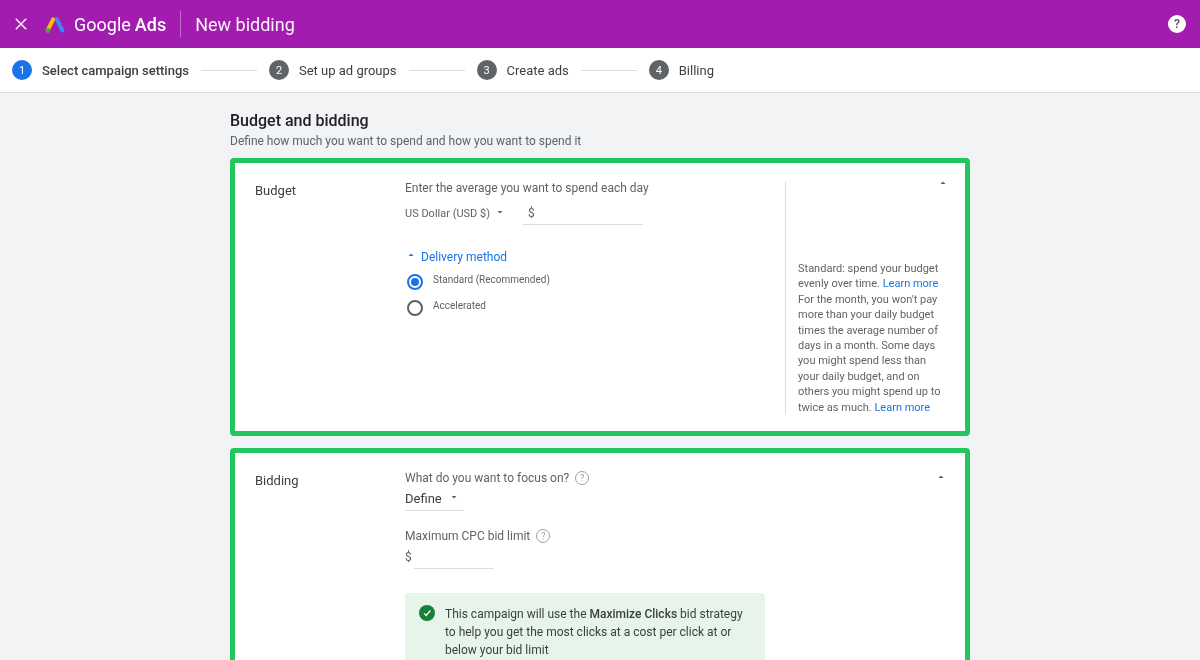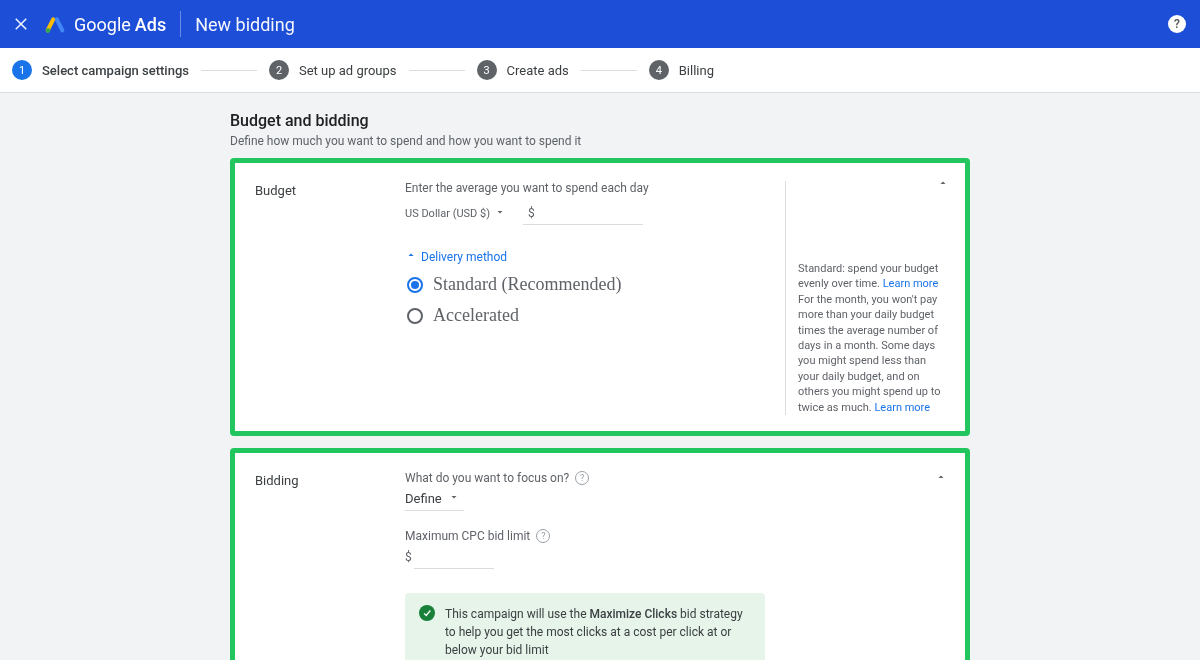--- a/index.html
+++ b/index.html
@@ -1,19 +1,19 @@
 <!DOCTYPE html>
 <html><head>
 <meta charset="utf-8">
 <style>
   * { box-sizing: border-box; margin: 0; padding: 0; }
   body { font-family: Roboto, Arial, sans-serif; background: #f1f3f4; color: #3c4043; font-size: 13px; }
   
   
-  .header { background: #1d4ed8; color: #fff; display: flex; align-items: center; padding: 0 12px; height: 48px; position: relative; }
+  .header { background: #a21caf; color: #fff; display: flex; align-items: center; padding: 0 12px; height: 48px; position: relative; }
   .header .close { width: 18px; height: 18px; opacity: .95; cursor: pointer; margin-right: 14px; }
   .header .logo { display: flex; align-items: center; font-size: 18px; font-weight: 400; }
   .header .logo svg { width: 22px; height: 22px; margin-right: 8px; }
   .header .brand-google { font-weight: 400; margin-right: 4px; }
   .header .brand-ads { font-weight: 500; }
   .header .divider { width: 1px; height: 26px; background: rgba(255,255,255,.35); margin: 0 14px; }
   .header .page-title { font-size: 18px; font-weight: 400; color: #fff; opacity: .95; }
   .header .help { position: absolute; right: 14px; width: 18px; height: 18px; border-radius: 50%; background: #fff; color: #595959; display:flex; align-items:center; justify-content:center; font-size: 12px; font-weight: 600; cursor:pointer; }
 
   
@@ -41,21 +41,21 @@
   .currency-row { display:flex; align-items:center; }
   .currency-select { display:flex; align-items:center; color:#5f6368; font-size:11px; cursor:pointer; margin-right:10px; }
   .currency-select .chev { margin-left:4px; }
   .input-line { border:none; border-bottom:1px solid #dadce0; padding:4px 4px 4px 14px; font-size:13px; color:#3c4043; width:120px; outline:none; background:transparent; }
   .dollar-prefix { color:#5f6368; font-size:12px; position:relative; left:12px; }
 
   .expand-link { display:flex; align-items:center; color:#1a73e8; font-size:12px; cursor:pointer; margin-top:24px; margin-bottom:10px; }
   .expand-link .chev { margin-right:4px; }
 
   .radio-group { margin-top:6px; margin-left:2px; }
-  .radio-item { display:flex; align-items:center; font-size:18px; color:#5f6368; margin-bottom:10px; cursor:pointer;font-family:Liberation Serif, serif; }
+  .radio-item { display:flex; align-items:flex-start; font-size:10px; color:#5f6368; margin-bottom:10px; cursor:pointer; }
   .radio { width:16px; height:16px; border-radius:50%; border:2px solid #5f6368; margin-right:10px; position:relative; }
   .radio.checked { border-color:#1a73e8; }
   .radio.checked::after { content:''; position:absolute; width:8px; height:8px; background:#1a73e8; border-radius:50%; top:50%; left:50%; transform:translate(-50%,-50%); }
 
   .link { color:#1a73e8; cursor:pointer; }
 
   
   .bid-focus-label { color:#5f6368; font-size:12px; display:flex; align-items:center; }
   .q-icon { width:14px; height:14px; border-radius:50%; border:1px solid #9aa0a6; color:#9aa0a6; font-size:9px; display:inline-flex; align-items:center; justify-content:center; margin-left:6px; cursor:pointer; }
   .select-under { display:flex; align-items:center; color:#3c4043; font-size:13px; border-bottom:1px solid #dadce0; width:fit-content; padding:4px 4px 4px 0; cursor:pointer; margin-top:2px; }

